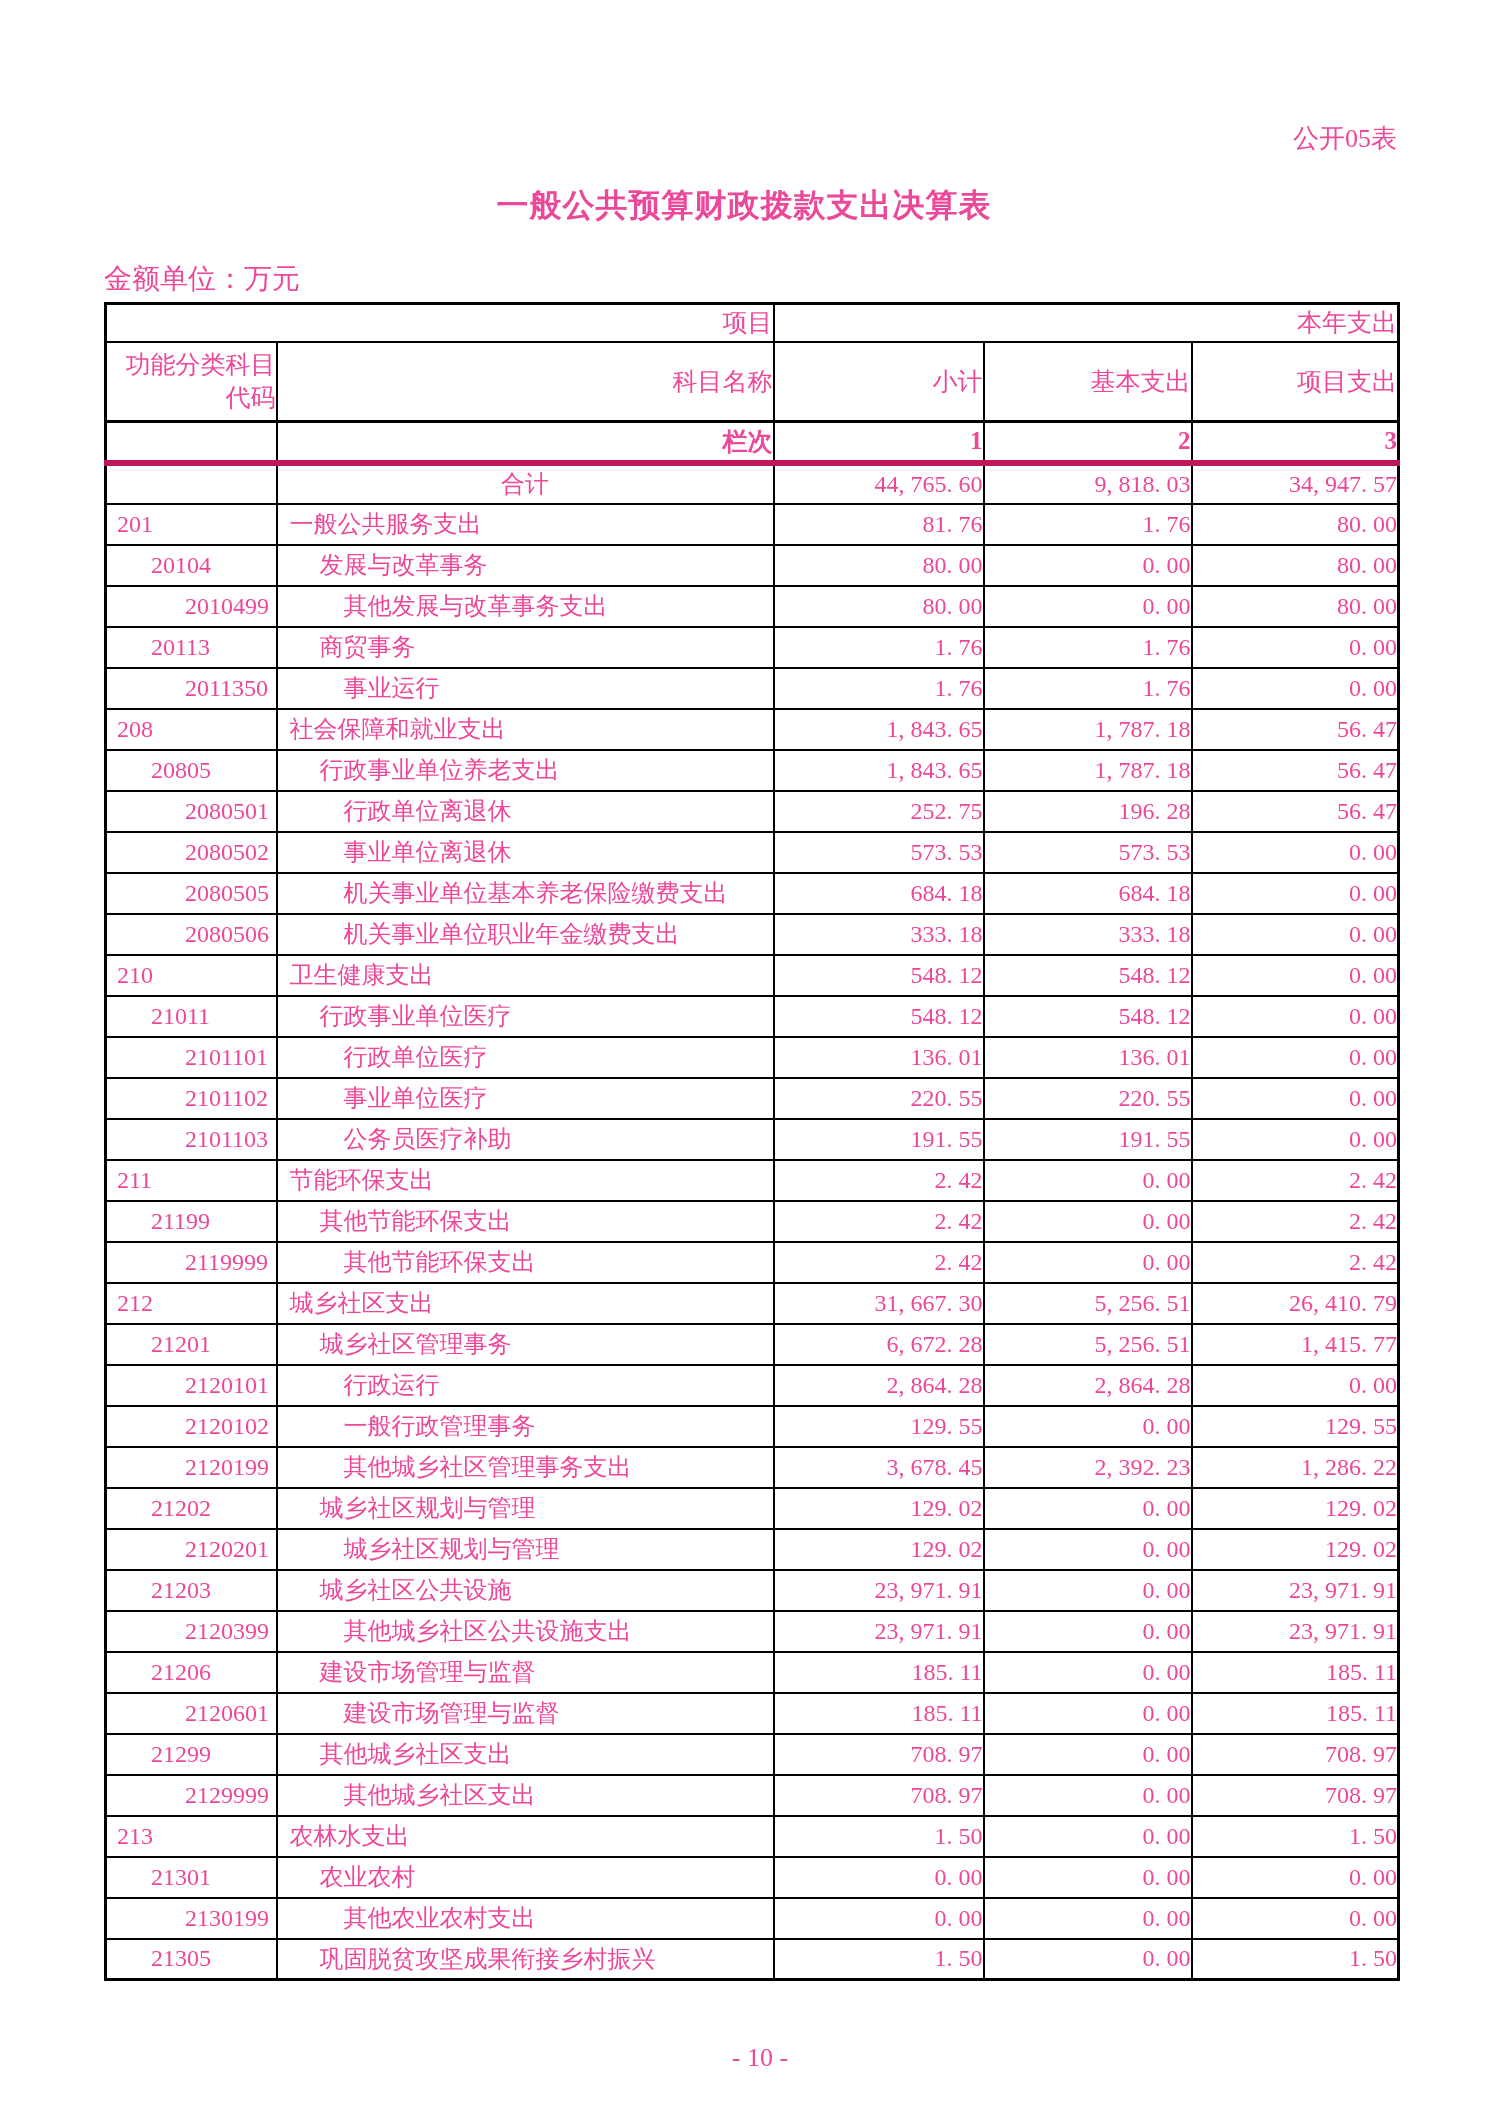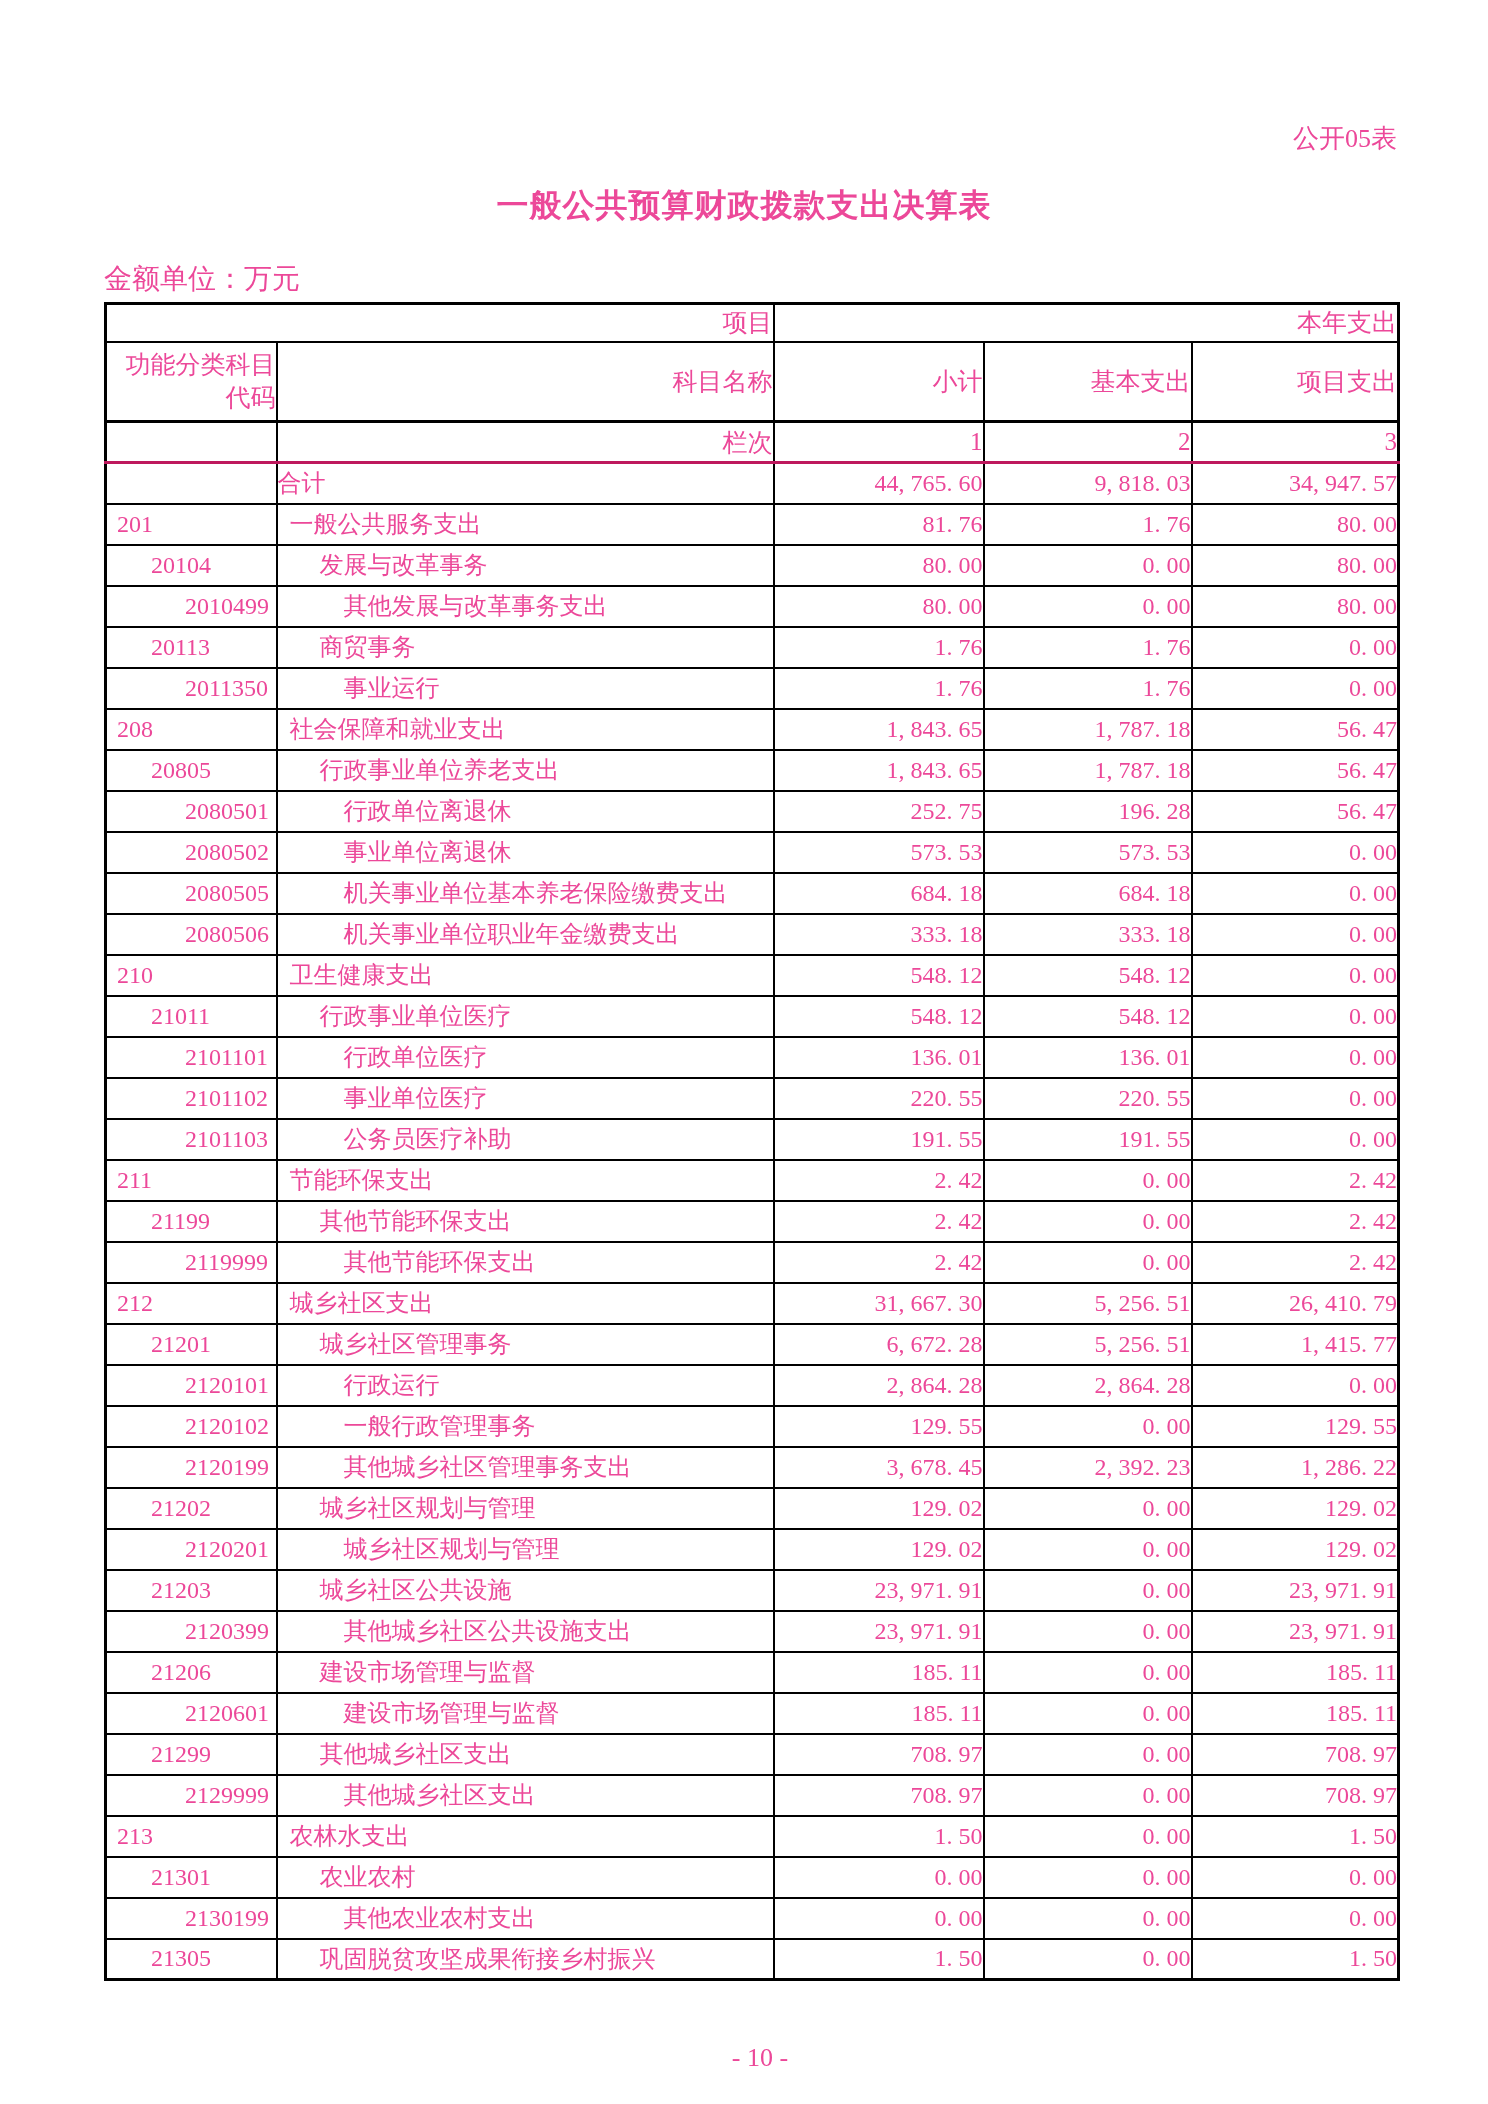--- a/index.html
+++ b/index.html
@@ -56,29 +56,29 @@
     font-weight: normal;
     padding: 0;
     overflow: hidden;
     white-space: nowrap;
   }
   table.budget thead th { font-size: 25px; text-align: right; vertical-align: middle; }
   tr.h1row  { height: 38px; }
   tr.h2row  { height: 80px; }
   tr.h2row th { border-bottom: 3px solid #000000; }
   tr.h3row  { height: 41px; }
-  tr.h3row th { border-bottom: 3px solid #be185d; }
+  tr.h3row th { border-bottom: 6px solid #be185d; font-weight: bold; }
   tbody tr  { height: 41px; }
   tbody td  { font-size: 24px; vertical-align: middle; }
   td.code   { text-align: left; }
   td.code.lvl1 { padding-left: 10px; }
   td.code.lvl2 { padding-left: 44px; }
   td.code.lvl3 { padding-left: 78px; }
   td.name   { text-align: left; }
-  td.name.lvl0 { text-align: left; margin-left: 48px; }
+  td.name.lvl0 { text-align: center; margin-left: 48px; }
   td.name.lvl1 { padding-left: 12px; }
   td.name.lvl2 { padding-left: 42px; }
   td.name.lvl3 { padding-left: 66px; }
   td.num    { text-align: right; padding-right: 10px; }
   .page-footer {
     position: absolute;
     top: 2043px;
     left: 16px;
     width: 100%;
     text-align: center;

